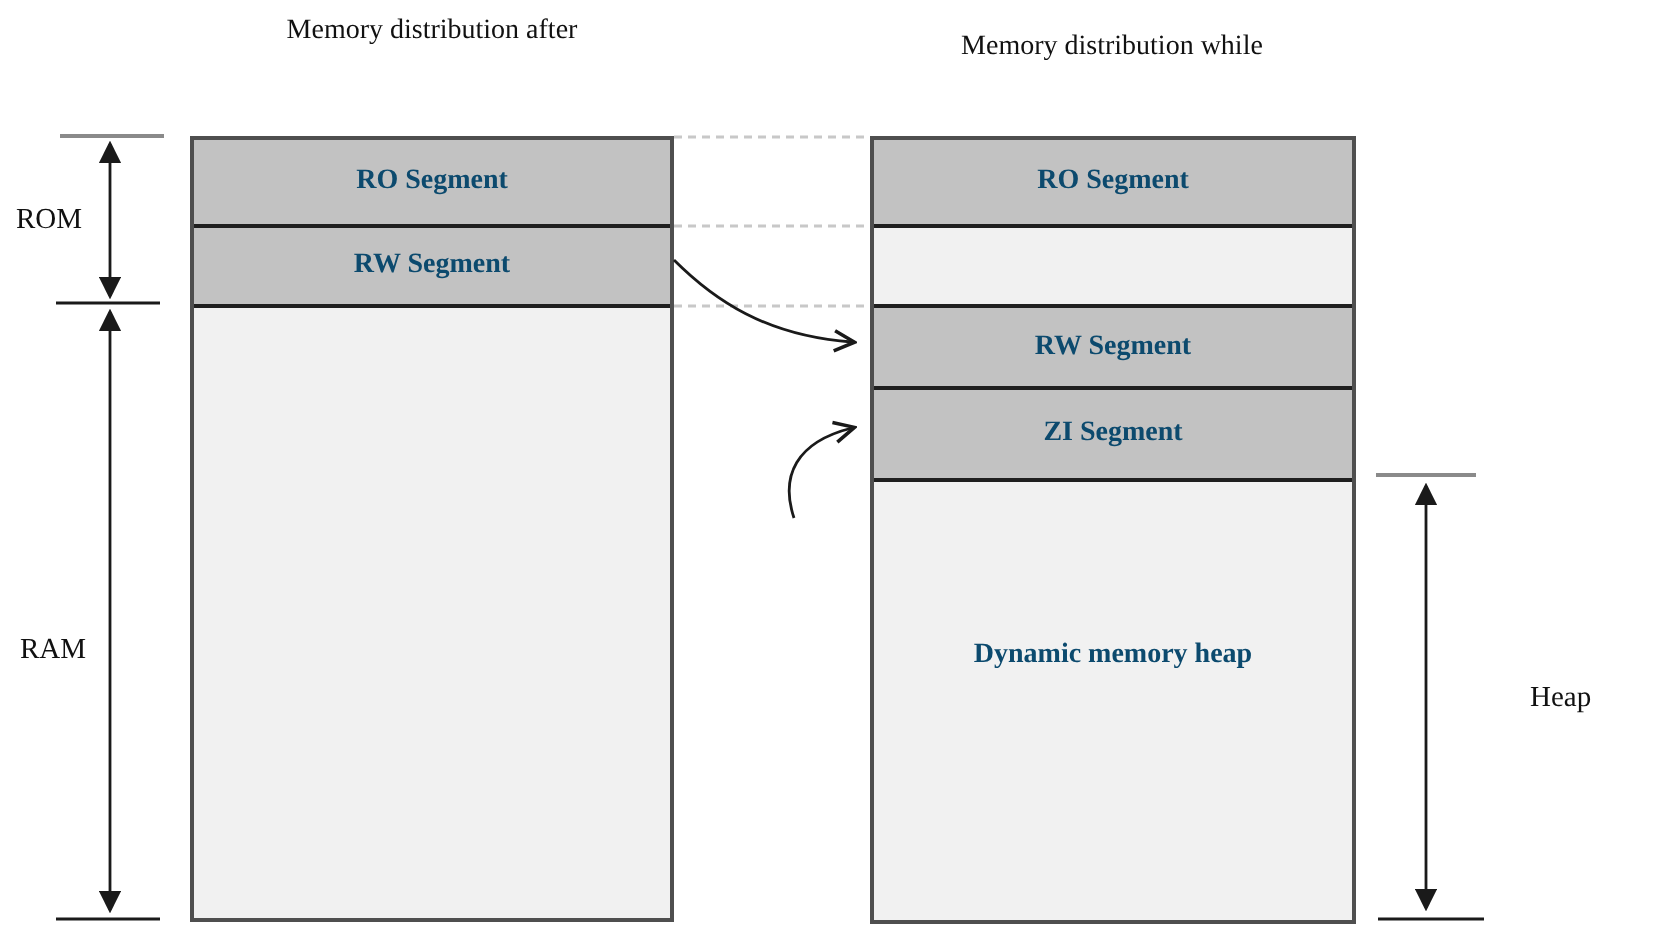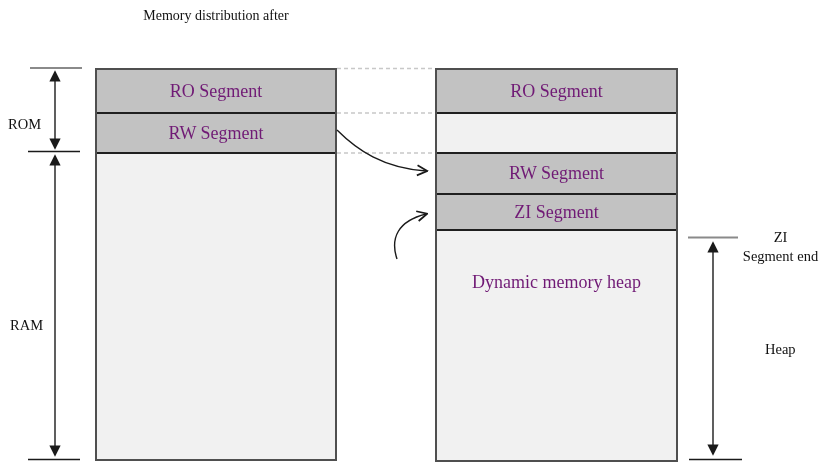--- a/index.html
+++ b/index.html
@@ -26,29 +26,30 @@
     position:absolute;
     border:2px solid var(--border-dark,#4f4f4f);
     background:var(--light-fill,#f1f1f1);
     display:flex;
     flex-direction:column;
   }
   .seg {
     display:flex;
     align-items:center;
     justify-content:center;
-    font-size:18px;
-    color:#701a75;
+    font-size:14px;
+    color:#0c4a6e;
+    font-weight:bold;
   }
   .seg.gray { background:var(--segment-gray,#c2c2c2); }
   .seg.sep  { border-bottom:2px solid var(--separator,#1f1f1f); }
   .seg.grow { flex:1; }
   .seg.heap {
     align-items:flex-start;
-    padding-top:41px;
+    padding-top:79px;
   }
   .side-label {
     position:absolute;
     font-size:14.5px;
     color:#111;
     line-height:19px;
   }
   .side-label.center { text-align:center; }
   svg.overlay {
     position:absolute;
@@ -59,56 +60,53 @@
 </head>
 <body>
 
 <div class="canvas">
 
   <div class="title" style="left:116px; top:7px; width:200px;">
     <div>Memory distribution after</div>
   </div>
 
   <div class="title" style="left:456px; top:15px; width:200px;">
+    <div>Memory distribution while</div>
   </div>
 
   <div class="membox" style="left:95px; top:68px; width:242px; height:393px;">
     <div class="seg gray sep" style="height:44px;">
       <span>RO Segment</span>
     </div>
     <div class="seg gray sep" style="height:40px;">
       <span>RW Segment</span>
     </div>
     <div class="seg grow"></div>
   </div>
 
   <div class="membox" style="left:435px; top:68px; width:243px; height:394px;">
     <div class="seg gray sep" style="height:44px;">
       <span>RO Segment</span>
     </div>
     <div class="seg sep" style="height:40px;"></div>
     <div class="seg gray sep" style="height:41px;">
       <span>RW Segment</span>
     </div>
-    <div class="seg gray sep" style="height:36px;text-align:center;">
+    <div class="seg gray sep" style="height:46px;text-align:center;">
       <span>ZI Segment</span>
     </div>
     <div class="seg grow heap">
       <span>Dynamic memory heap</span>
     </div>
   </div>
 
-  <div class="side-label" style="left:8px; top:115px;">ROM</div>
+  <div class="side-label" style="left:8px; top:101px;">ROM</div>
 
   <div class="side-label" style="left:10px; top:316px;">RAM</div>
 
-  <div class="side-label center" style="left:733px; top:228px; width:95px;">
-    <div>ZI</div>
-    <div>Segment end</div>
-  </div>
 
   <div class="side-label" style="left:765px; top:340px;">Heap</div>
 
   <svg class="overlay" width="829" height="464" viewBox="0 0 829 464">
     <defs>
       <marker id="tri" viewBox="0 0 10 10" refX="8.5" refY="5" markerWidth="8" markerHeight="8" orient="auto-start-reverse">
         <path d="M0,0 L10,5 L0,10 z" style="fill:var(--arrow-color,#1a1a1a)"></path>
       </marker>
       <marker id="vee" viewBox="0 0 10 10" refX="8" refY="5" markerWidth="9" markerHeight="9" orient="auto">
         <path d="M1,1 L9,5 L1,9" style="fill:none;stroke:var(--arrow-color,#1a1a1a);stroke-width:1.4"></path>

